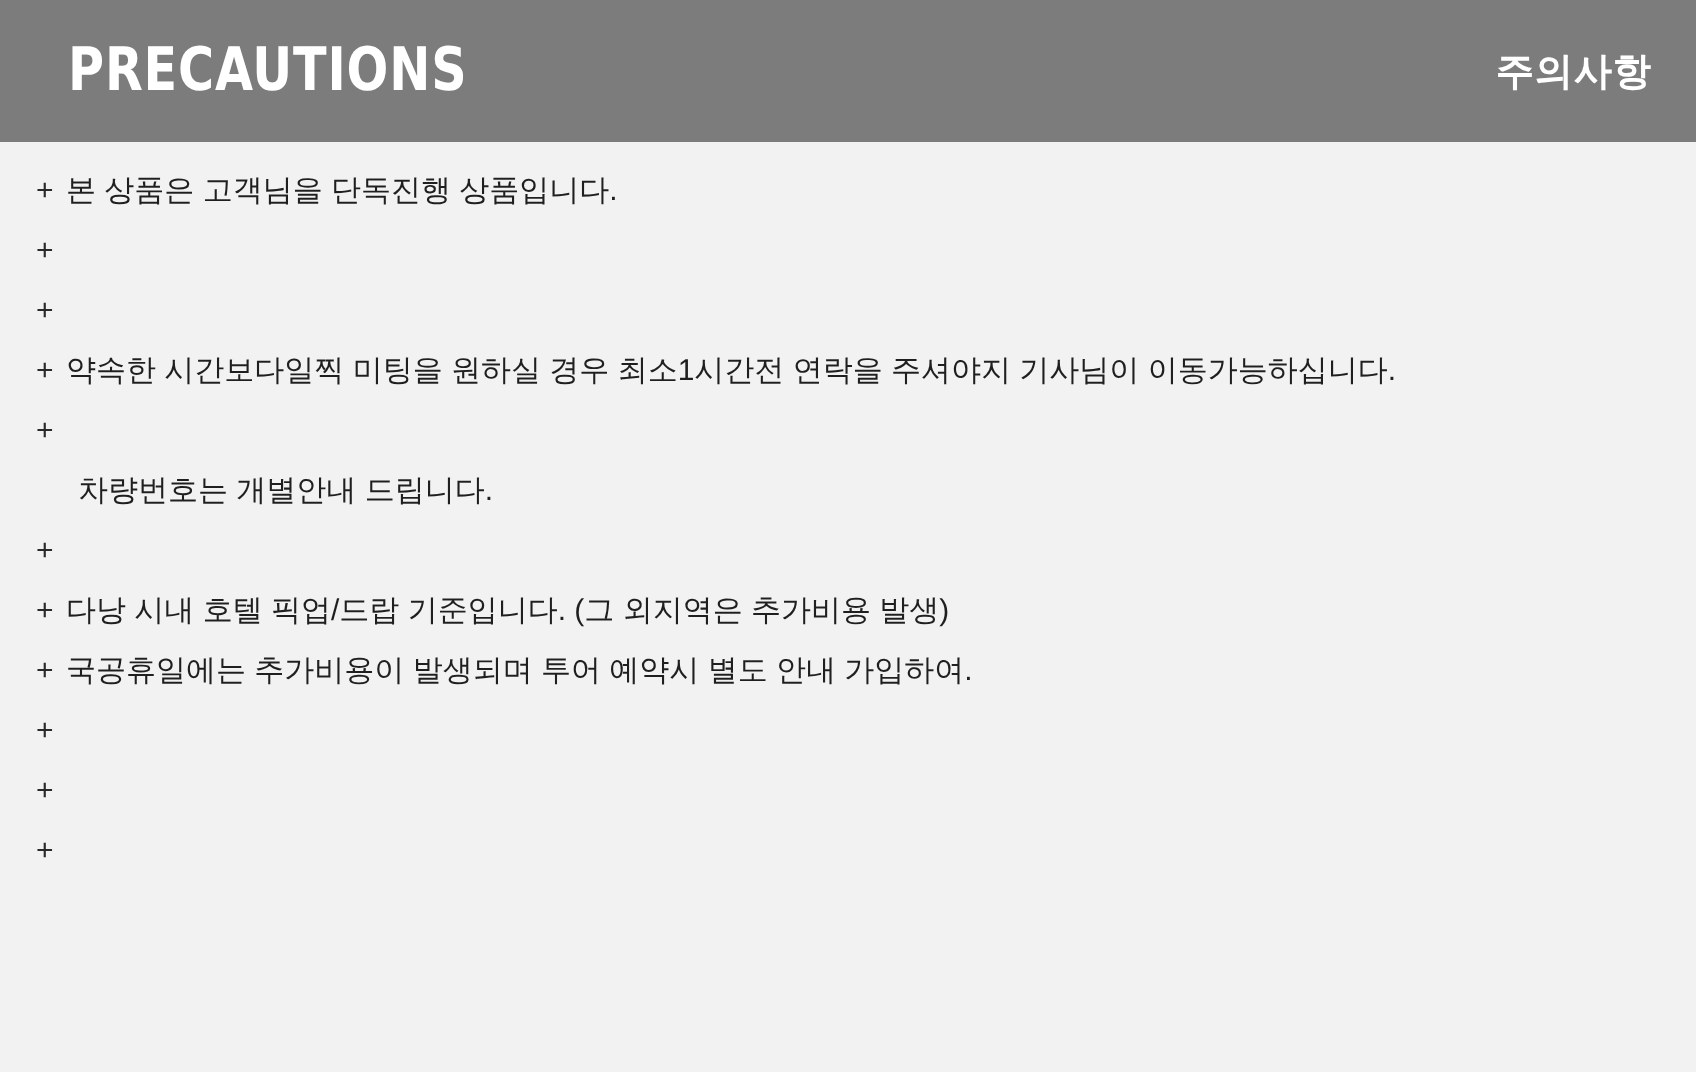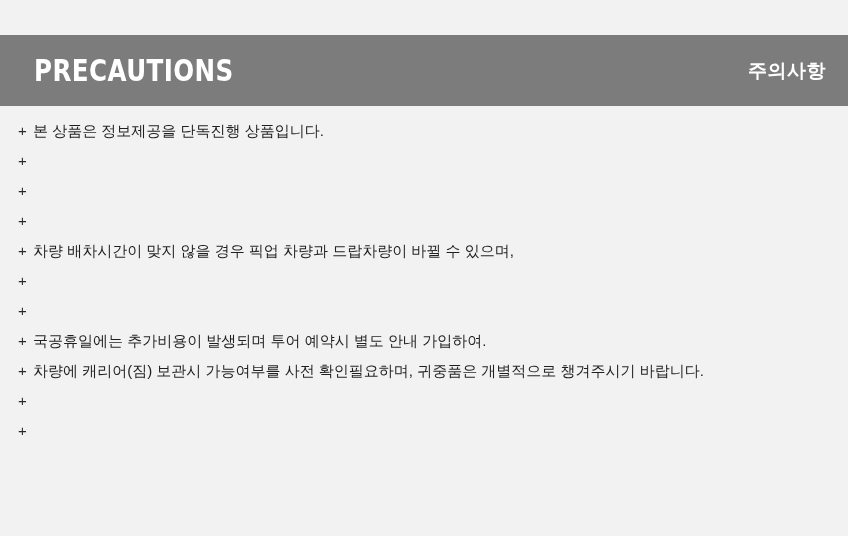--- a/index.html
+++ b/index.html
@@ -23,21 +23,20 @@
   .header {
     position: relative;
     width: 848px;
     height: 71px;
     background: #7c7c7c;
     display: flex;
     align-items: center;
     justify-content: space-between;
     box-sizing: border-box;
     padding: 0 22px 0 34px;
-    margin-top: 35px;
   }
   .header-title {
     color: #ffffff;
     font-family: "DejaVu Sans", sans-serif;
     font-weight: bold;
     font-size: 30px;
     letter-spacing: 0.5px;
     transform: scaleX(0.82);
     transform-origin: left center;
     white-space: nowrap;
@@ -88,48 +87,52 @@
 <div class="page">
 
   <div class="header">
     <div class="header-title">PRECAUTIONS</div>
     <div class="header-subtitle">주의사항</div>
   </div>
 
   <div class="body">
       <div class="line">
         <span class="bullet">+</span>
-        <span class="text">본 상품은 정보제공을 단독진행 상품입니다.</span>
+        <span class="text">본 상품은 고객님을 단독진행 상품입니다.</span>
       </div>
       <div class="line">
         <span class="bullet">+</span>
       </div>
       <div class="line">
         <span class="bullet">+</span>
       </div>
       <div class="line">
         <span class="bullet">+</span>
+        <span class="text">약속한 시간보다일찍 미팅을 원하실 경우 최소1시간전 연락을 주셔야지 기사님이 이동가능하십니다.</span>
       </div>
       <div class="line">
         <span class="bullet">+</span>
-        <span class="text">차량 배차시간이 맞지 않을 경우 픽업 차량과 드랍차량이 바뀔 수 있으며,</span>
+      </div>
+      <div class="line">
+        <span class="bullet blank">+</span>
+        <span class="text indent">차량번호는 개별안내 드립니다.</span>
       </div>
       <div class="line">
         <span class="bullet">+</span>
       </div>
       <div class="line">
         <span class="bullet">+</span>
+        <span class="text">다낭 시내 호텔 픽업/드랍 기준입니다. (그 외지역은 추가비용 발생)</span>
       </div>
       <div class="line">
         <span class="bullet">+</span>
         <span class="text">국공휴일에는 추가비용이 발생되며 투어 예약시 별도 안내 가입하여.</span>
       </div>
       <div class="line">
         <span class="bullet">+</span>
-        <span class="text">차량에 캐리어(짐) 보관시 가능여부를 사전 확인필요하며, 귀중품은 개별적으로 챙겨주시기 바랍니다.</span>
       </div>
       <div class="line">
         <span class="bullet">+</span>
       </div>
       <div class="line">
         <span class="bullet">+</span>
       </div>
     </div>
 
 </div>

